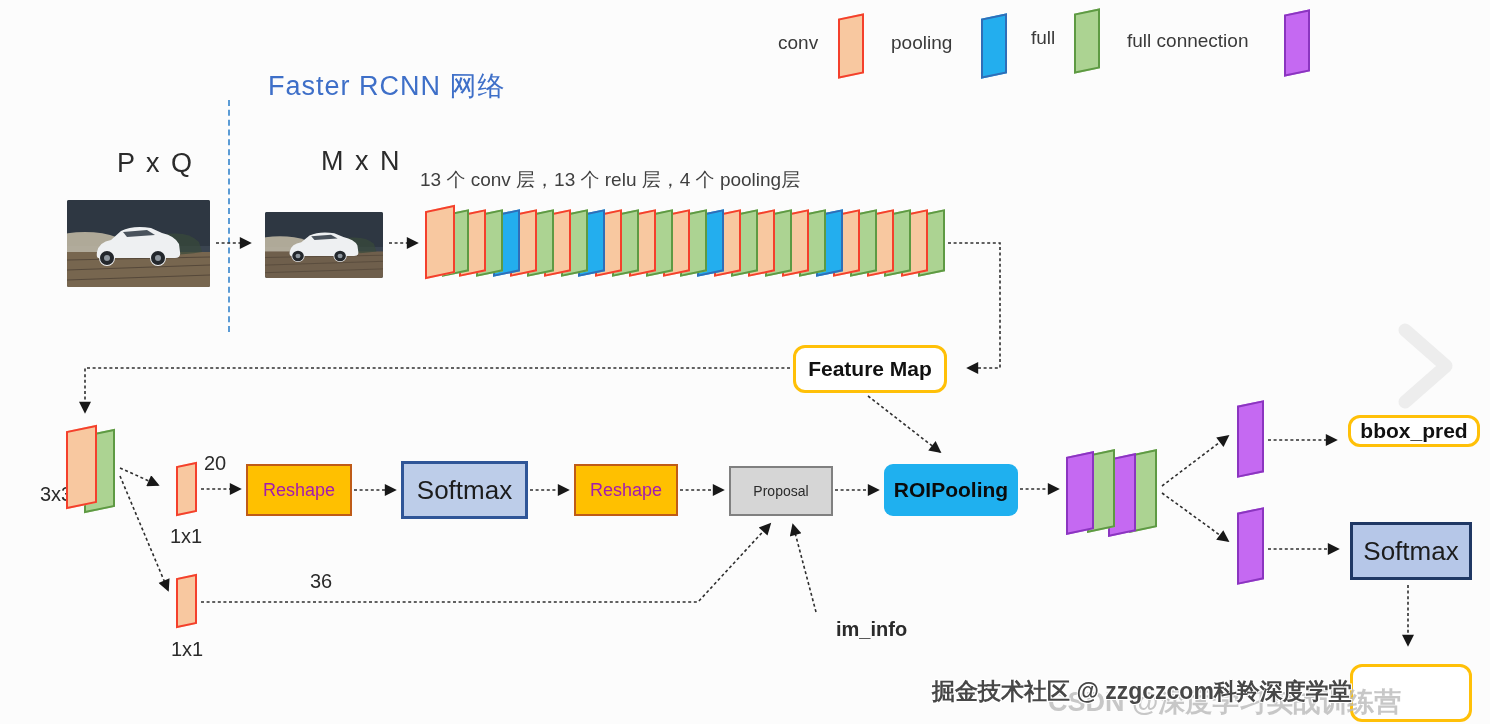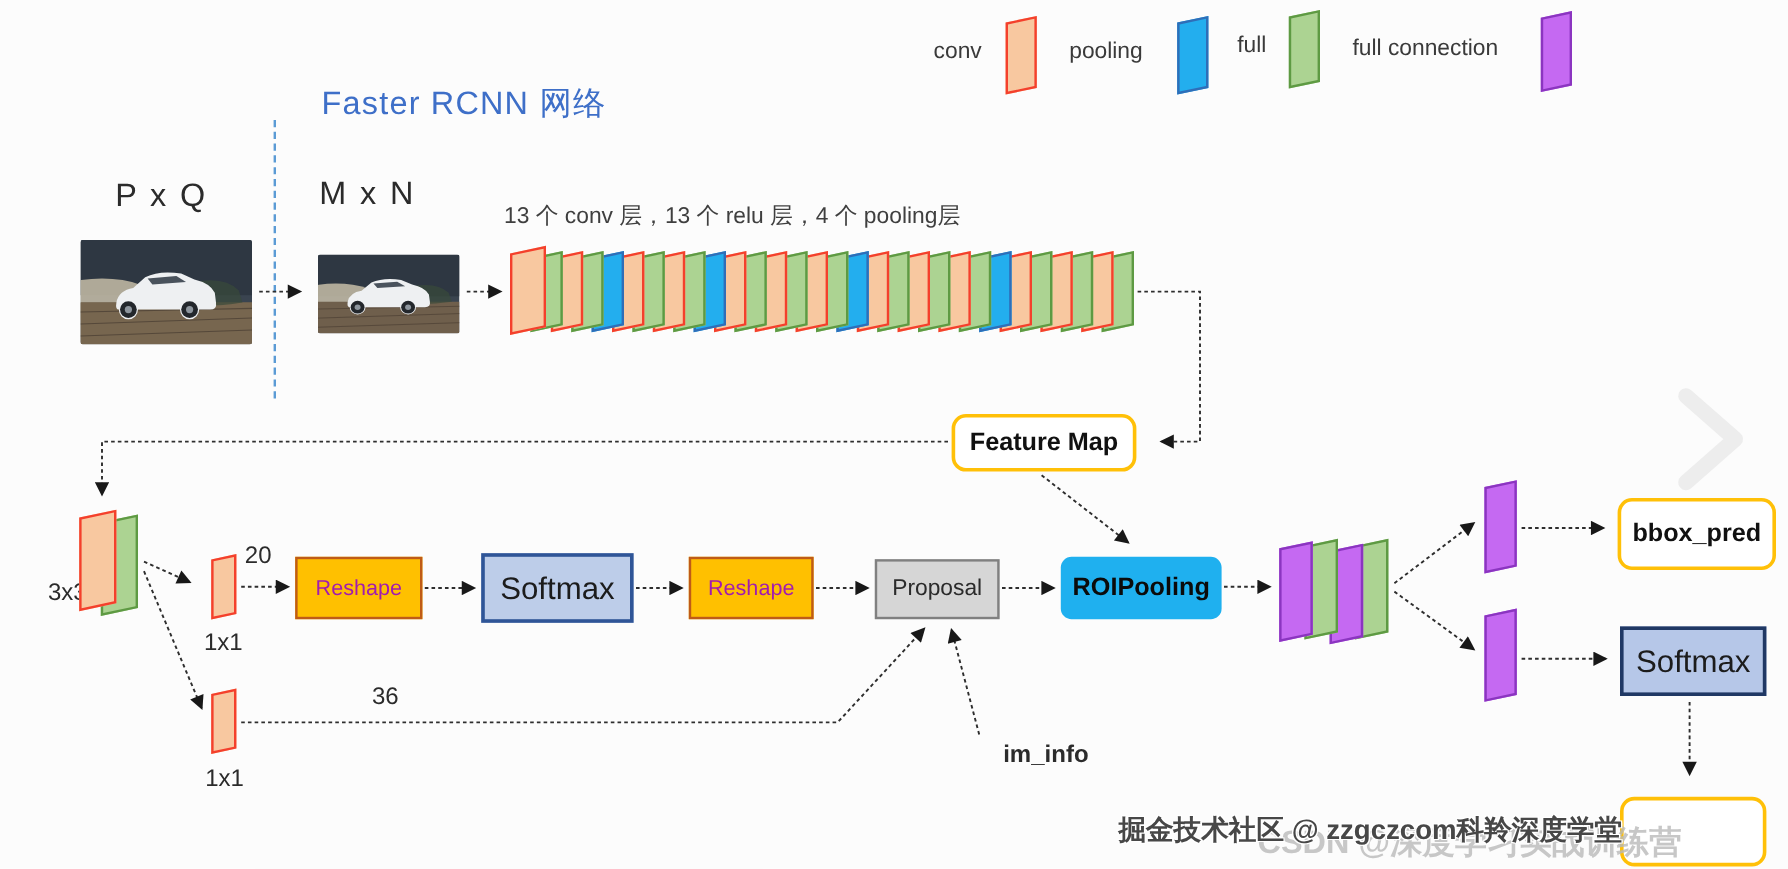--- a/index.html
+++ b/index.html
@@ -7,24 +7,24 @@
          font-family:"Liberation Sans",sans-serif;color:#2b2b2b;padding-left:36px;}
   .abs{position:absolute;}
   .pgram{position:absolute;border:2.5px solid #000;transform:skewY(-12deg);box-sizing:border-box;}
   .lbl{position:absolute;white-space:nowrap;}
   .node{position:absolute;display:flex;align-items:center;justify-content:center;
         box-sizing:border-box;white-space:nowrap;}
   .yellow-pill{background:#fff;border:3.5px solid #FFC008;border-radius:12px;font-weight:bold;font-size:21px;color:#111;}
   .reshape{background:#FFC000;border:2.5px solid #BF5B17;font-size:18px;color:#a21caf;}
   .softmax-rpn{background:#BDCDE9;border:3px solid #2F5597;font-size:26px;color:#1c1c1c;}
   .softmax-cls{background:#B6C7E8;border:3px solid #203864;font-size:26px;color:#1c1c1c;}
-  .proposal{background:#D6D6D6;border:2.5px solid #808080;font-size:19px;color:#2b2b2b;text-align:center;}
+  .proposal{background:#D6D6D6;border:2.5px solid #808080;font-size:14px;color:#2b2b2b;text-align:center;}
   .roipool{background:#1FB0EF;border:none;border-radius:9px;font-size:21px;color:#0b0b0b;font-weight:bold;}
   .legend-label{font-size:19px;color:#3a3a3a;}
-  .size-label{font-size:27px;color:#2b2b2b;letter-spacing:2px;}
+  .size-label{font-size:27px;color:#2b2b2b;letter-spacing:2px;margin-left:21px;}
   .title{font-size:27px;color:#3E6FC8;font-weight:500;letter-spacing:1px;}
   .caption{font-size:19px;color:#3f3f3f;}
   .small-num{font-size:20px;color:#2b2b2b;}
   .divider{border-left:2px dashed #5B9BD5;width:0;}
   .car{position:absolute;overflow:hidden;border-radius:2px;}
   .wm1{font-size:23px;font-weight:bold;color:#474747;z-index:6;
        text-shadow:-1px -1px 0 #fff,1px -1px 0 #fff,-1px 1px 0 #fff,1px 1px 0 #fff;}
   .wm2{font-size:27px;font-weight:bold;color:rgba(185,185,185,.8);z-index:5;}
   svg.layerline{position:absolute;left:0;top:0;pointer-events:none;}
 </style>
@@ -40,21 +40,21 @@
   <div class="pgram" style="left: 981px; top: 16px; width: 26px; height: 60px; background: rgb(35, 174, 238); border-color: rgb(47, 110, 184);"></div>
 
   <span class="lbl legend-label" style="left:1031px;top:27px">full</span>
   <div class="pgram" style="left: 1074px; top: 11px; width: 26px; height: 60px; background: rgb(172, 211, 146); border-color: rgb(94, 154, 67);"></div>
 
   <span class="lbl legend-label" style="left:1127px;top:30px">full connection</span>
   <div class="pgram" style="left: 1284px; top: 12px; width: 26px; height: 62px; background: rgb(197, 105, 242); border-color: rgb(139, 53, 192);"></div>
 
   <span class="lbl title" style="left:268px;top:68px">Faster RCNN 网络</span>
   <span class="lbl size-label" style="left:96px;top:148px">P x Q</span>
-  <span class="lbl size-label" style="left:266px;top:146px">M x N</span>
+  <span class="lbl size-label" style="left:300px;top:146px">M x N</span>
   <div class="abs divider" style="left:228px;top:100px;height:232px"></div>
 
   <div class="car" style="left:67px;top:200px;width:143px;height:87px">
     <svg width="143" height="87" viewBox="0 0 143 87">
       <rect width="143" height="87" fill="#3a4450"></rect>
       <rect y="0" width="143" height="46" fill="#2e3742"></rect>
       <ellipse cx="18" cy="50" rx="45" ry="18" fill="#cfc6ae" opacity="0.8"></ellipse>
       <rect y="52" width="143" height="35" fill="#6f5f4c"></rect>
       <path d="M0 52 L143 52 L143 87 L0 87 Z" fill="#77664f"></path>
       <g stroke="#55483a" stroke-width="1">
@@ -146,21 +146,21 @@
   <div class="node roipool" style="left:884px;top:464px;width:134px;height:52px">ROIPooling</div>
 
   <div class="pgram" style="left: 1066px; top: 454px; width: 28px; height: 78px; z-index: 8; background: rgb(197, 105, 242); border-color: rgb(139, 53, 192);"></div>
   <div class="pgram" style="left: 1087px; top: 452px; width: 28px; height: 78px; z-index: 7; background: rgb(172, 211, 146); border-color: rgb(94, 154, 67);"></div>
   <div class="pgram" style="left: 1108px; top: 456px; width: 28px; height: 78px; z-index: 6; background: rgb(197, 105, 242); border-color: rgb(139, 53, 192);"></div>
   <div class="pgram" style="left: 1129px; top: 452px; width: 28px; height: 78px; z-index: 5; background: rgb(172, 211, 146); border-color: rgb(94, 154, 67);"></div>
 
   <div class="pgram" style="left: 1237px; top: 403px; width: 27px; height: 72px; background: rgb(197, 105, 242); border-color: rgb(139, 53, 192);"></div>
   <div class="pgram" style="left: 1237px; top: 510px; width: 27px; height: 72px; background: rgb(197, 105, 242); border-color: rgb(139, 53, 192);"></div>
 
-  <div class="node yellow-pill" style="left:1348px;top:415px;width:132px;height:60px">bbox_pred</div>
+  <div class="node yellow-pill" style="left:1348px;top:415px;width:132px;height:32px">bbox_pred</div>
   <div class="node softmax-cls" style="left:1350px;top:522px;width:122px;height:58px">Softmax</div>
   <div class="node yellow-pill" style="left:1350px;top:664px;width:122px;height:58px;z-index:4"></div>
 
   <span class="lbl" style="left:836px;top:618px;font-size:20px;font-weight:bold">im_info</span>
 
   <svg class="layerline" width="1490" height="724" viewBox="0 0 1490 724">
     <defs>
       <marker id="ah" viewBox="0 0 10 10" refX="8.5" refY="5" markerWidth="15" markerHeight="12" orient="auto" markerUnits="userSpaceOnUse">
         <path d="M0 0 L10 5 L0 10 z" fill="#181818"></path>
       </marker>

